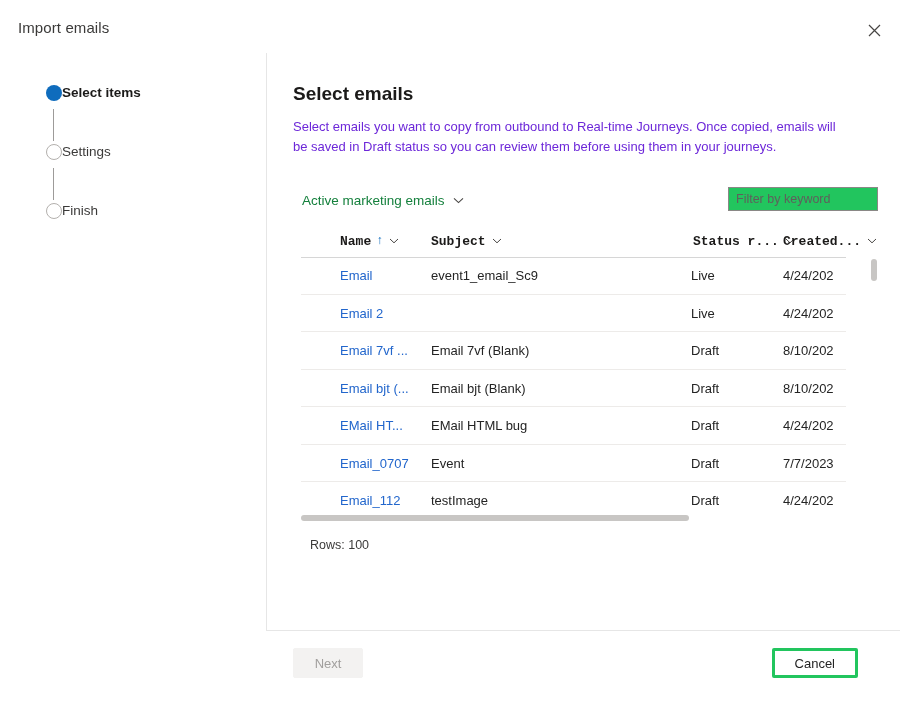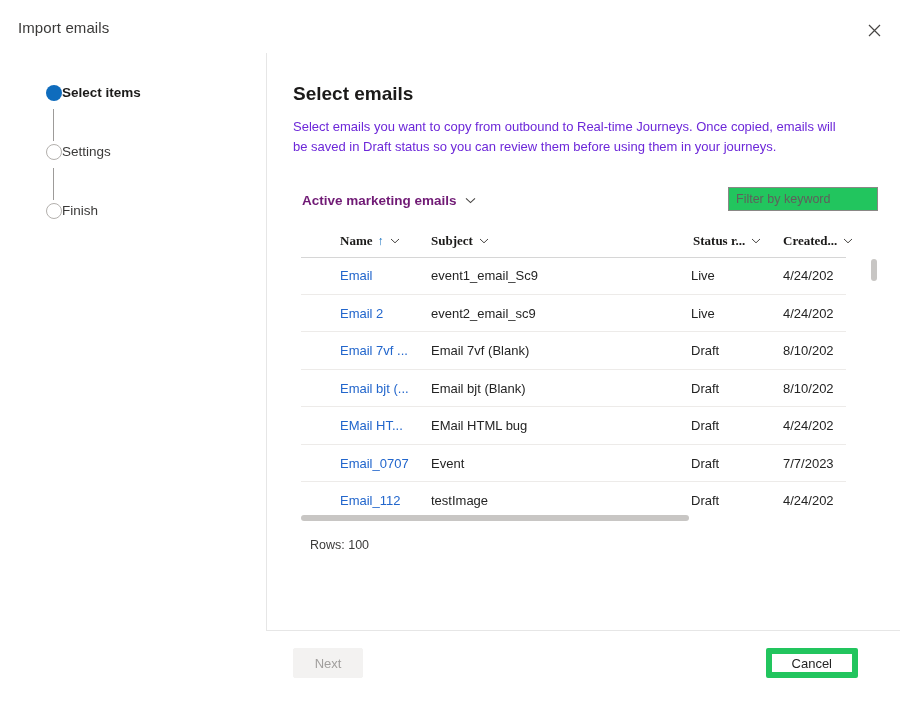--- a/index.html
+++ b/index.html
@@ -166,22 +166,22 @@
     align-items: center;
     height: 22px;
     background: none;
     border: none;
     padding: 0;
     font-family: inherit;
     cursor: pointer;
   }
   .view-selector-label {
     font-size: 13.5px;
-    font-weight: 700;
-    color: #701a75;
+    font-weight: 400;
+    color: #15803d;
     white-space: nowrap;
   }
   .chev {
     display: inline-block;
     margin-left: 8px;
     color: #484644;
   }
   .chev svg { display: block; }
 
   .filter-box {
@@ -220,21 +220,21 @@
     align-items: center;
     height: 18px;
     font-size: 13px;
     font-weight: 600;
     color: #1b1a19;
     white-space: nowrap;
     cursor: pointer;
     background: none;
     border: none;
     padding: 0;
-    font-family: Liberation Serif, serif;
+    font-family: Liberation Mono, monospace;
   }
   .th .sort-arrow {
     margin-left: 5px;
     font-size: 12px;
     color: #0f6cbd;
     font-weight: 400;
   }
   .th .chev { margin-left: 6px; }
 
   .col-name    { left: 47px; }
@@ -373,21 +373,21 @@
     min-width: 70px;
     background: #f3f2f1;
     border: 1px solid #f3f2f1;
     color: #a19f9d;
     cursor: default;
   }
   .btn-cancel {
     right: 42px;
     min-width: 74px;
     background: #ffffff;
-    border: 6px solid #22c55e;
+    border: 3px solid #22c55e;
     color: #242424;
     cursor: pointer;
   }
 </style>
 </head>
 <body>
 
 <div class="titlebar">
   <div class="dialog-title">Import emails</div>
   <button class="close-btn" aria-label="Close">
@@ -484,21 +484,20 @@
 
         <div class="row">
           <span class="cell cell-name">Email</span>
           <span class="cell cell-subject">event1_email_Sc9</span>
           <span class="cell cell-status">Live</span>
           <span class="cell cell-created">4/24/202</span>
         </div>
 
         <div class="row">
           <span class="cell cell-name">Email 2</span>
-          <span class="cell cell-subject">event2_email_sc9</span>
           <span class="cell cell-status">Live</span>
           <span class="cell cell-created">4/24/202</span>
         </div>
 
         <div class="row">
           <span class="cell cell-name">Email 7vf ...</span>
           <span class="cell cell-subject">Email 7vf (Blank)</span>
           <span class="cell cell-status">Draft</span>
           <span class="cell cell-created">8/10/202</span>
         </div>

